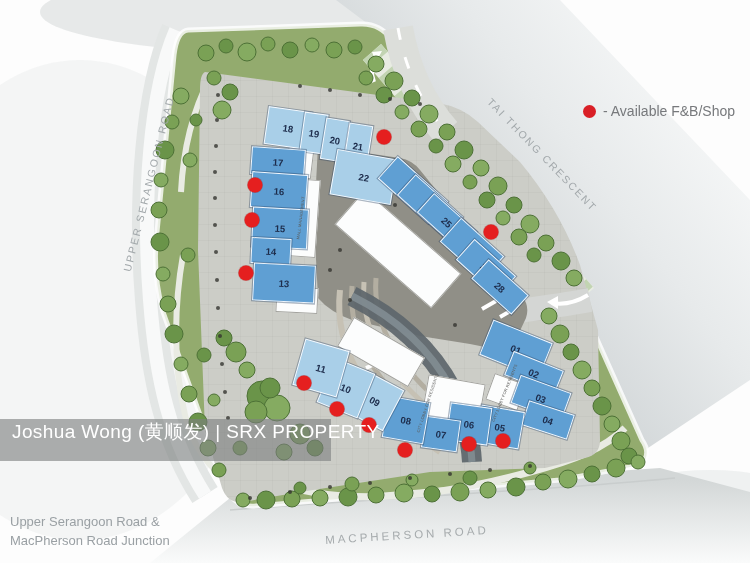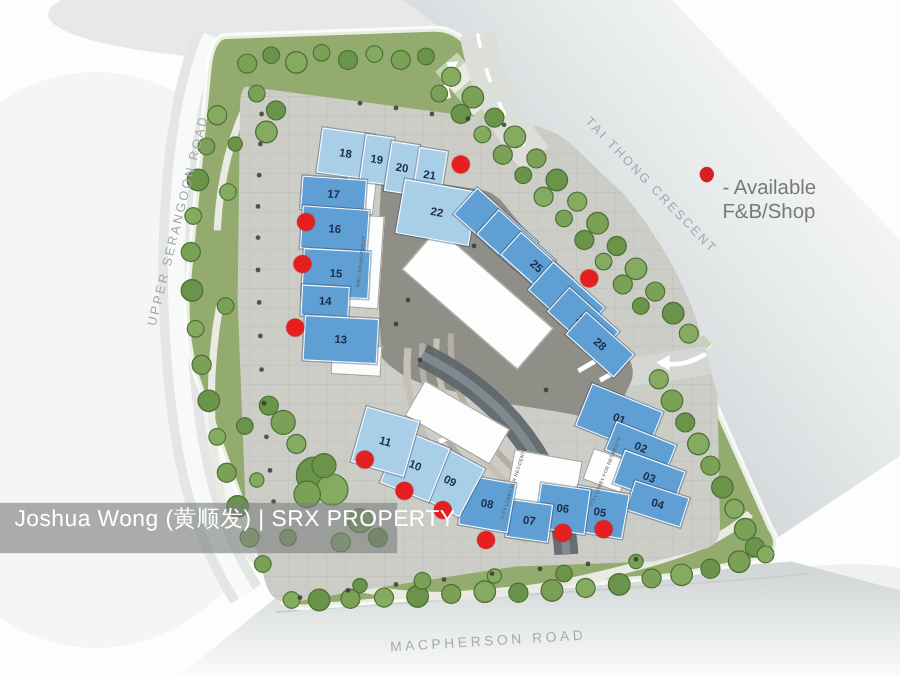--- a/index.html
+++ b/index.html
@@ -32,21 +32,21 @@
   }
   .avail-dot{
     position:absolute;width:15px;height:15px;border-radius:50%;
     transform:translate(-50%,-50%);
     box-shadow:0 0 0 .5px rgba(150,20,20,.35);
   }
   #legend{
     position:absolute;left:583px;top:103px;display:flex;align-items:center;gap:7px;
   }
   #legend .legend-dot{width:13px;height:13px;border-radius:50%;}
-  #legend .legend-text{font-size:17px;color:#77797c;margin-top:44px;}
+  #legend .legend-text{font-size:14px;color:#77797c;}
   .road-label{
     position:absolute;color:#a2a8ab;font-size:10.5px;letter-spacing:2px;white-space:nowrap;
     transform-origin:center;
   }
   #road-left{left:60px;top:180px;width:176px;text-align:center;transform:rotate(-76deg);}
   #road-topright{left:468px;top:144px;width:140px;text-align:center;transform:rotate(46deg);}
   #road-bottom{left:325px;top:529px;width:160px;text-align:center;transform:rotate(-3.5deg);font-size:11.5px;letter-spacing:3px;color:#a6abad;}
   #watermark{
     position:absolute;left:0;top:419px;width:331px;height:42px;
     background:rgba(125,128,128,.62);
@@ -338,14 +338,18 @@
 
     <div class="road-label" id="road-left">UPPER SERANGOON ROAD</div>
     <div class="road-label" id="road-topright">TAI THONG CRESCENT</div>
     <div class="road-label" id="road-bottom">MACPHERSON ROAD</div>
   </div>
 
   <div id="watermark">
     <span>Joshua Wong (黄顺发) | SRX PROPERTY</span>
   </div>
 
+  <div id="caption">
+    <div>Upper Serangoon Road &amp;</div>
+    <div>MacPherson Road Junction</div>
+  </div>
 
 </div>
 
 </body></html>

